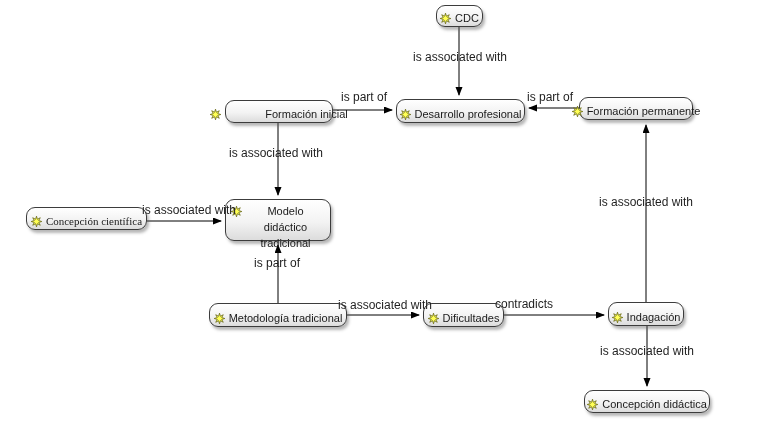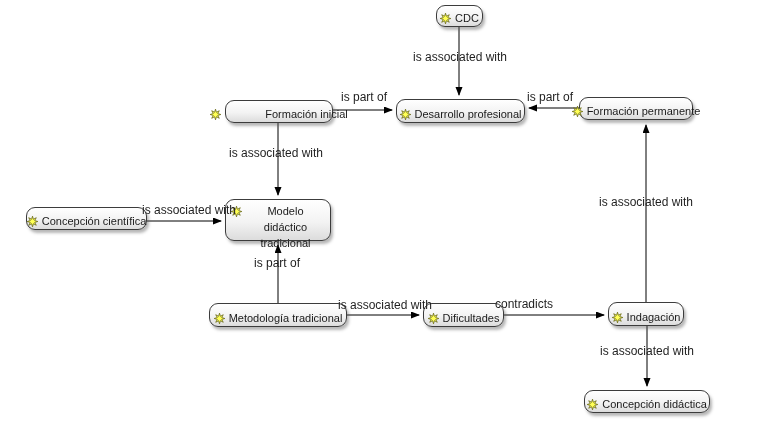--- a/index.html
+++ b/index.html
@@ -71,21 +71,21 @@
     <span class="nlabel">Desarrollo profesional</span>
   </div>
 
   <div class="node" style="left:579px;top:97px;width:114px;height:23px;">
     <svg class="icn" viewBox="0 0 12 12">
         <path d="M11.8,6 L8.4,7 L10.1,10.1 L7,8.4 L6,11.8 L5,8.4 L1.9,10.1 L3.6,7 L0.2,6 L3.6,5 L1.9,1.9 L5,3.6 L6,0.2 L7,3.6 L10.1,1.9 L8.4,5 Z" fill="#ffff55" stroke="#6b6b1a" stroke-width="0.9"></path>
       </svg>
     <span class="nlabel">Formación permanente</span>
   </div>
 
-  <div class="node" style="left:26px;top:207px;width:121px;height:23px;">
+  <div class="node" style="left:26px;top:207px;width:121px;height:23px;font-family:Liberation Serif, serif;">
     <svg class="icn" viewBox="0 0 12 12">
         <path d="M11.8,6 L8.4,7 L10.1,10.1 L7,8.4 L6,11.8 L5,8.4 L1.9,10.1 L3.6,7 L0.2,6 L3.6,5 L1.9,1.9 L5,3.6 L6,0.2 L7,3.6 L10.1,1.9 L8.4,5 Z" fill="#ffff55" stroke="#6b6b1a" stroke-width="0.9"></path>
       </svg>
     <span class="nlabel">Concepción científica</span>
   </div>
 
   <div class="node multiline" style="left:225px;top:199px;width:106px;height:42px;">
     <svg class="icn" viewBox="0 0 12 12">
         <path d="M11.8,6 L8.4,7 L10.1,10.1 L7,8.4 L6,11.8 L5,8.4 L1.9,10.1 L3.6,7 L0.2,6 L3.6,5 L1.9,1.9 L5,3.6 L6,0.2 L7,3.6 L10.1,1.9 L8.4,5 Z" fill="#ffff55" stroke="#6b6b1a" stroke-width="0.9"></path>
       </svg>

